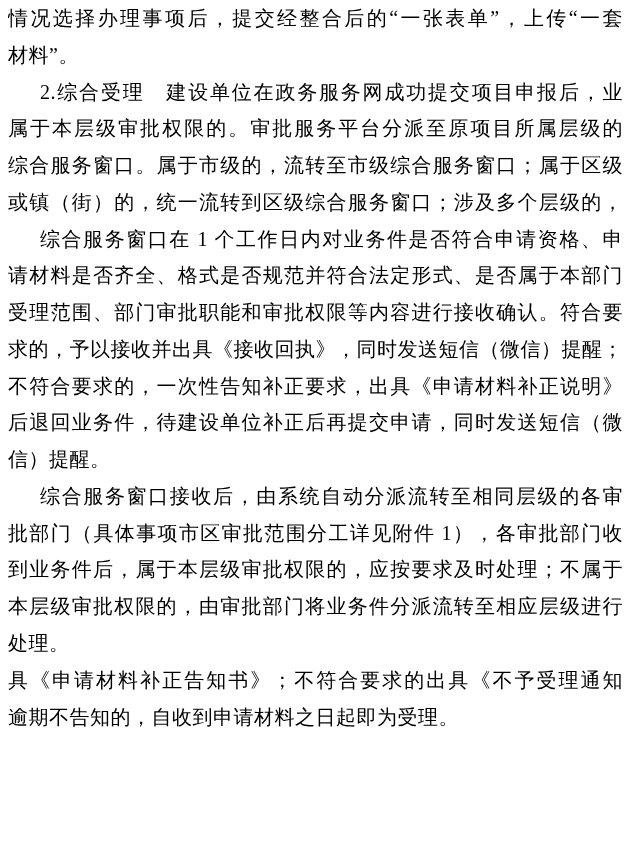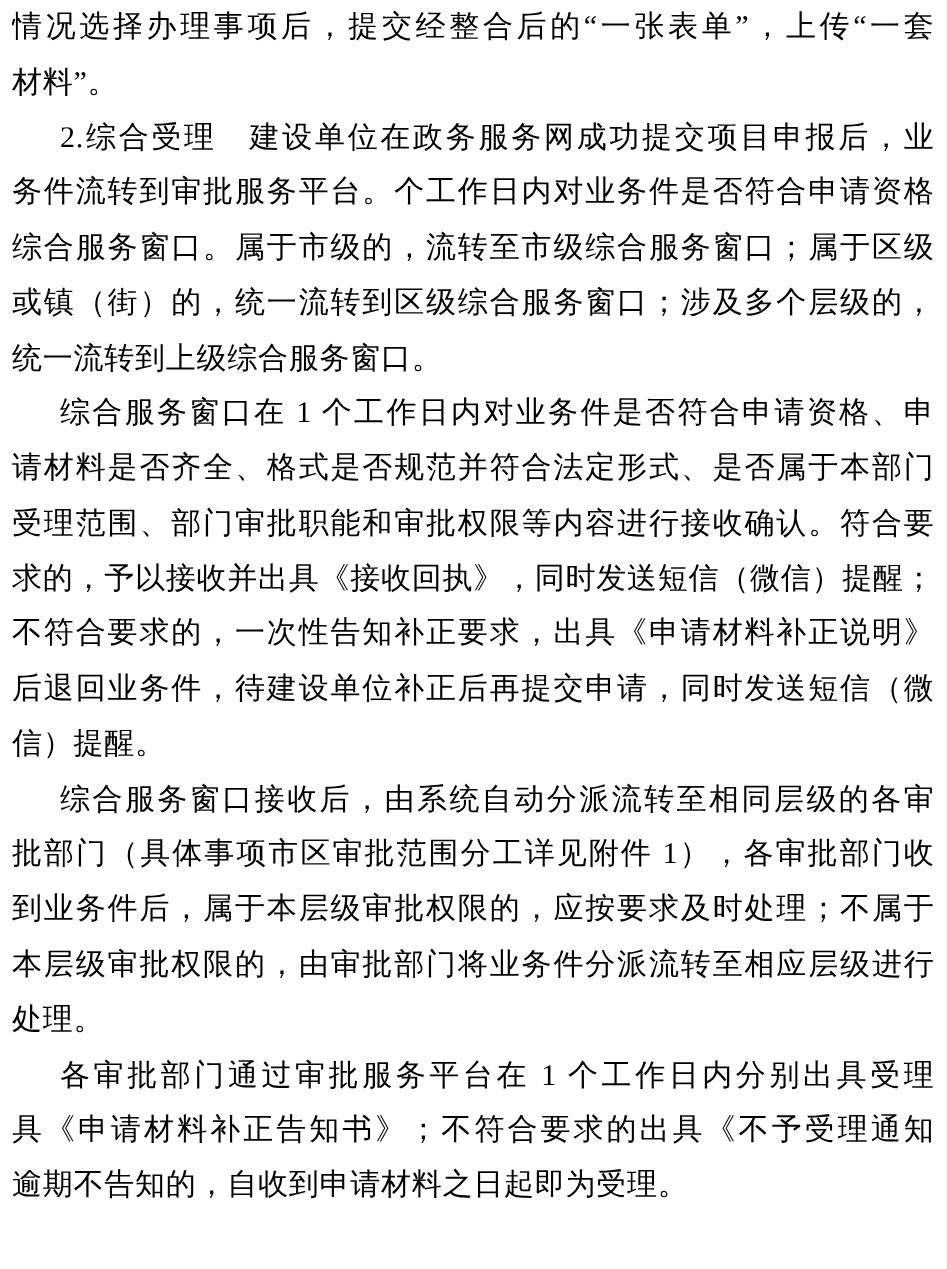--- a/index.html
+++ b/index.html
@@ -46,24 +46,23 @@
 
 <div class="page">
 
   <div class="paragraph">
     <div class="line">情况选择办理事项后，提交经整合后的“一张表单”，上传“一套</div>
     <div class="line last">材料”。</div>
   </div>
 
   <div class="paragraph">
     <div class="line indent">2.综合受理　建设单位在政务服务网成功提交项目申报后，业</div>
-    <div class="line">务件流转到审批服务平台。个工作日内对业务件是否符合申请资格</div>
+    <div class="line">属于本层级审批权限的。审批服务平台分派至原项目所属层级的</div>
     <div class="line">综合服务窗口。属于市级的，流转至市级综合服务窗口；属于区级</div>
     <div class="line">或镇（街）的，统一流转到区级综合服务窗口；涉及多个层级的，</div>
-    <div class="line last">统一流转到上级综合服务窗口。</div>
   </div>
 
   <div class="paragraph">
     <div class="line indent">综合服务窗口在 1 个工作日内对业务件是否符合申请资格、申</div>
     <div class="line">请材料是否齐全、格式是否规范并符合法定形式、是否属于本部门</div>
     <div class="line">受理范围、部门审批职能和审批权限等内容进行接收确认。符合要</div>
     <div class="line">求的，予以接收并出具《接收回执》，同时发送短信（微信）提醒；</div>
     <div class="line">不符合要求的，一次性告知补正要求，出具《申请材料补正说明》</div>
     <div class="line">后退回业务件，待建设单位补正后再提交申请，同时发送短信（微</div>
     <div class="line last">信）提醒。</div>
@@ -71,18 +70,17 @@
 
   <div class="paragraph">
     <div class="line indent">综合服务窗口接收后，由系统自动分派流转至相同层级的各审</div>
     <div class="line">批部门（具体事项市区审批范围分工详见附件 1），各审批部门收</div>
     <div class="line">到业务件后，属于本层级审批权限的，应按要求及时处理；不属于</div>
     <div class="line">本层级审批权限的，由审批部门将业务件分派流转至相应层级进行</div>
     <div class="line last">处理。</div>
   </div>
 
   <div class="paragraph">
-    <div class="line indent">各审批部门通过审批服务平台在 1 个工作日内分别出具受理</div>
     <div class="line">具《申请材料补正告知书》；不符合要求的出具《不予受理通知书》；</div>
     <div class="line last">逾期不告知的，自收到申请材料之日起即为受理。</div>
   </div>
 
 </div>
 
 </body></html>

